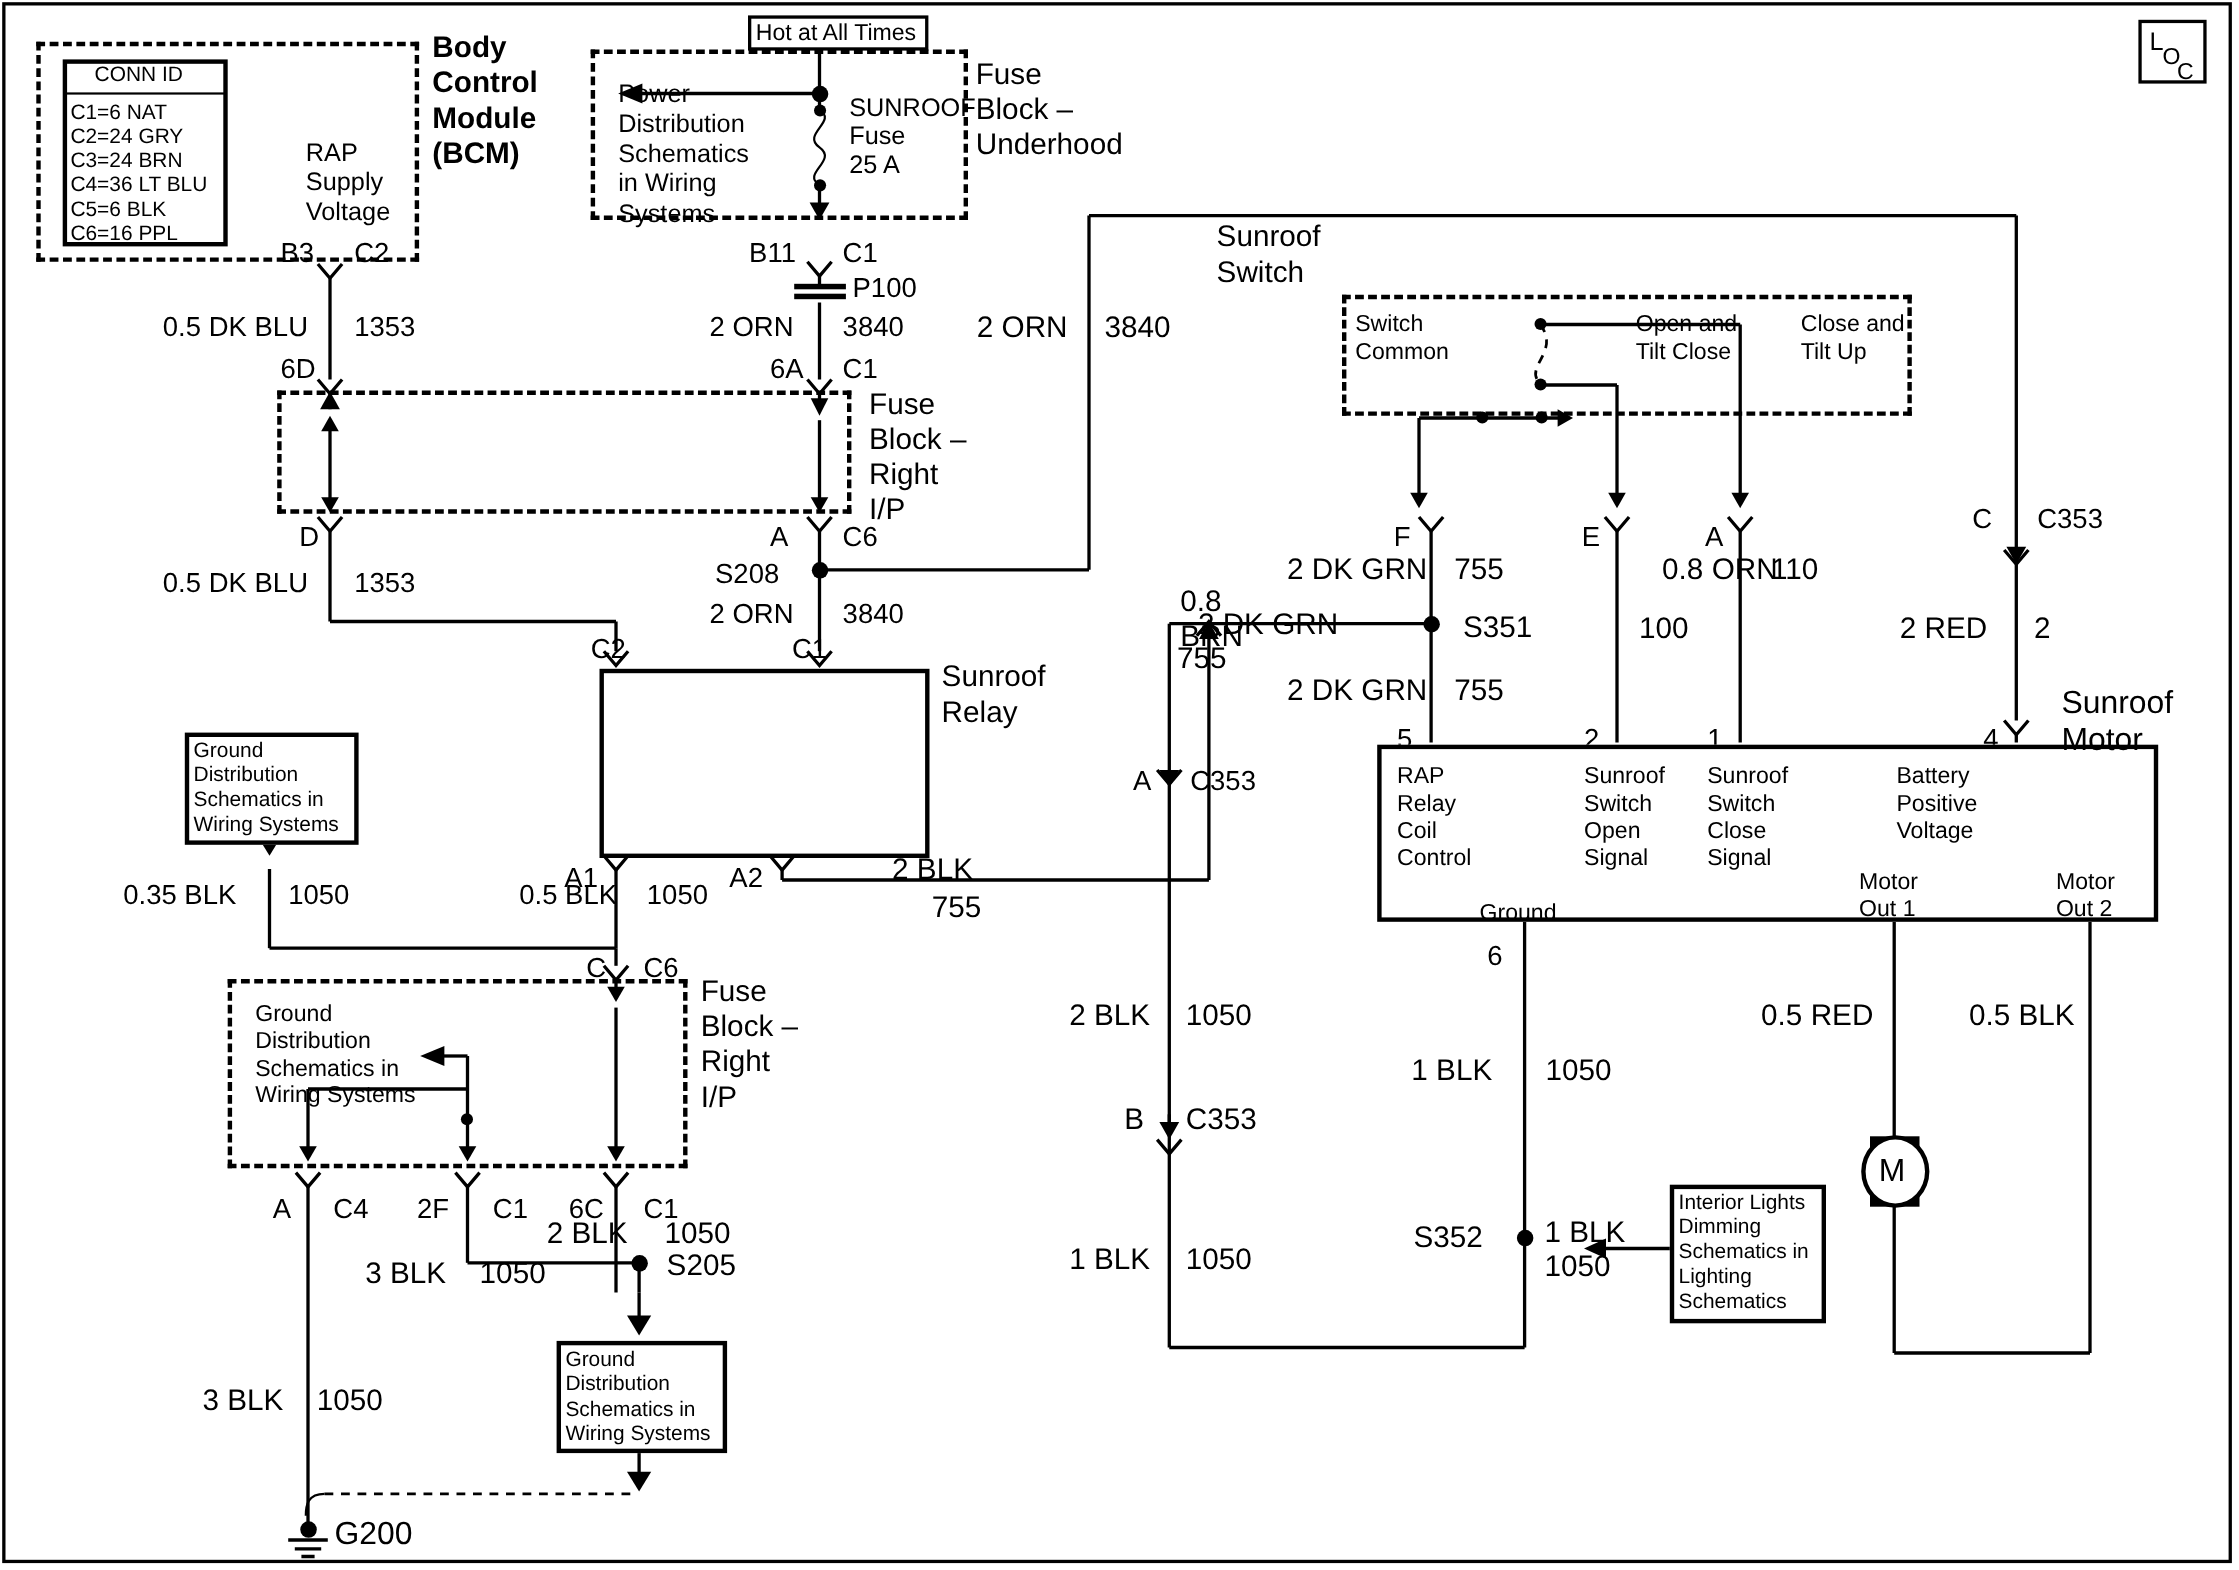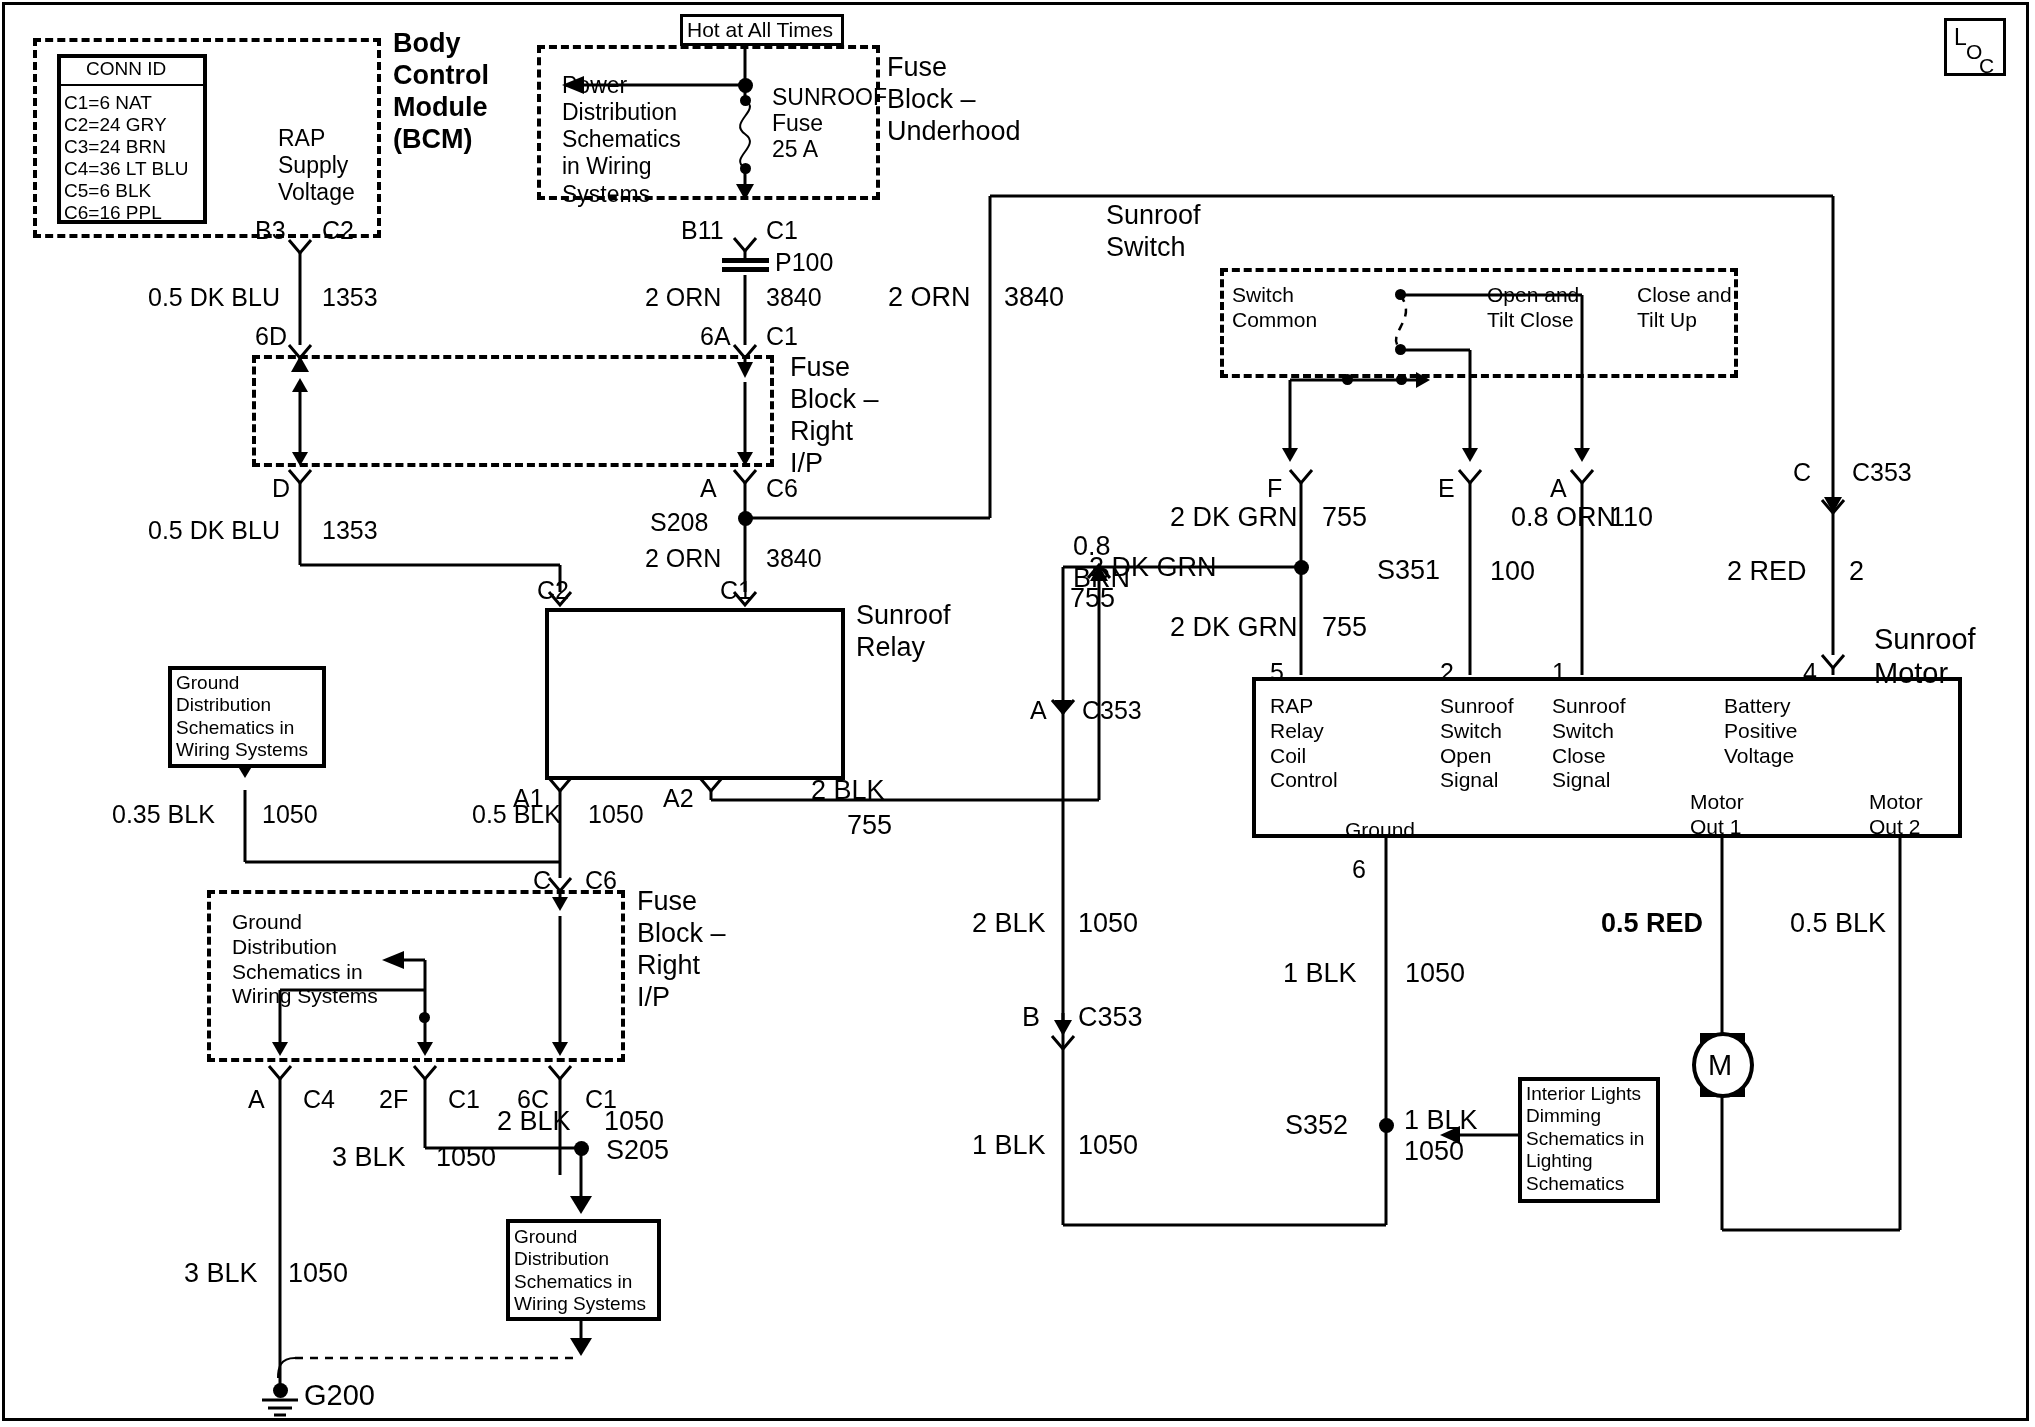--- a/index.html
+++ b/index.html
@@ -408,21 +408,21 @@
   <div class="lbl f28" style="left:1073px; top:531px;">0.8
 BRN</div>
   <div class="lbl f28" style="left:1490px; top:556px;">100</div>
   <div class="lbl f28" style="left:1511px; top:502px;">0.8 ORN</div>
   <div class="lbl f28" style="left:1610px; top:502px;">110</div>
   <div class="lbl f28" style="left:1727px; top:556px;">2 RED</div>
   <div class="lbl f28" style="left:1849px; top:556px;">2</div>
 
   <div class="lbl f28" style="left:1089px; top:552px;">2 DK GRN</div>
   <div class="lbl f28" style="left:1070px; top:583px;">755</div>
-  <div class="lbl f28" style="left:1330px; top:555px;margin-left:47px;">S351</div>
+  <div class="lbl f28" style="left:1330px; top:555px;">S351</div>
   <div class="lbl f28" style="left:1170px; top:612px;">2 DK GRN</div>
   <div class="lbl f28" style="left:1322px; top:612px;">755</div>
 
   <div class="lbl f26" style="left:1030px; top:696px;">A</div>
   <div class="lbl f26" style="left:1082px; top:696px;">C353</div>
 
   <div class="lbl f26" style="left:1270px; top:658px;">5</div>
   <div class="lbl f26" style="left:1440px; top:658px;">2</div>
   <div class="lbl f26" style="left:1552px; top:658px;">1</div>
   <div class="lbl f26" style="left:1803px; top:658px;">4</div>
@@ -448,21 +448,21 @@
 Voltage</div>
   <div class="lbl f22" style="left:1345px; top:818px;">Ground</div>
   <div class="lbl f22" style="left:1690px; top:790px;">Motor
 Out 1</div>
   <div class="lbl f22" style="left:1869px; top:790px;">Motor
 Out 2</div>
 
   <div style="position:absolute; left:1692px; top:1032px; width:62px; height:66px; border:4px solid #000; border-radius:50%; background:#fff; box-sizing:border-box; z-index:5;"></div>
   <div class="lbl f30" style="left:1708px; top:1048px; z-index:6;">M</div>
 
-  <div class="lbl f28" style="left:1601px; top:908px;font-weight:bold;">0.5 RED</div>
+  <div class="lbl f28" style="left:1601px; top:908px;">0.5 RED</div>
   <div class="lbl f28" style="left:1790px; top:908px;">0.5 BLK</div>
 
   <div class="lbl f28" style="left:972px; top:908px;">2 BLK</div>
   <div class="lbl f28" style="left:1078px; top:908px;">1050</div>
   <div class="lbl f28" style="left:1022px; top:1002px;">B</div>
   <div class="lbl f28" style="left:1078px; top:1002px;">C353</div>
   <div class="lbl f28" style="left:972px; top:1130px;">1 BLK</div>
   <div class="lbl f28" style="left:1078px; top:1130px;">1050</div>
 
   <div class="lbl f28" style="left:1283px; top:958px;">1 BLK</div>

